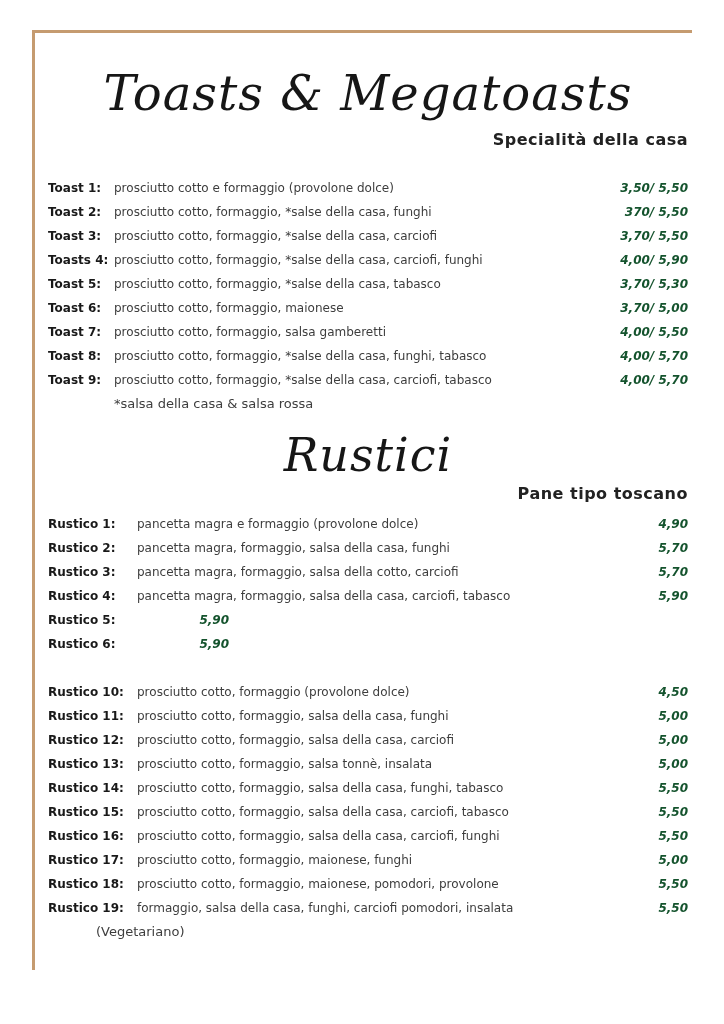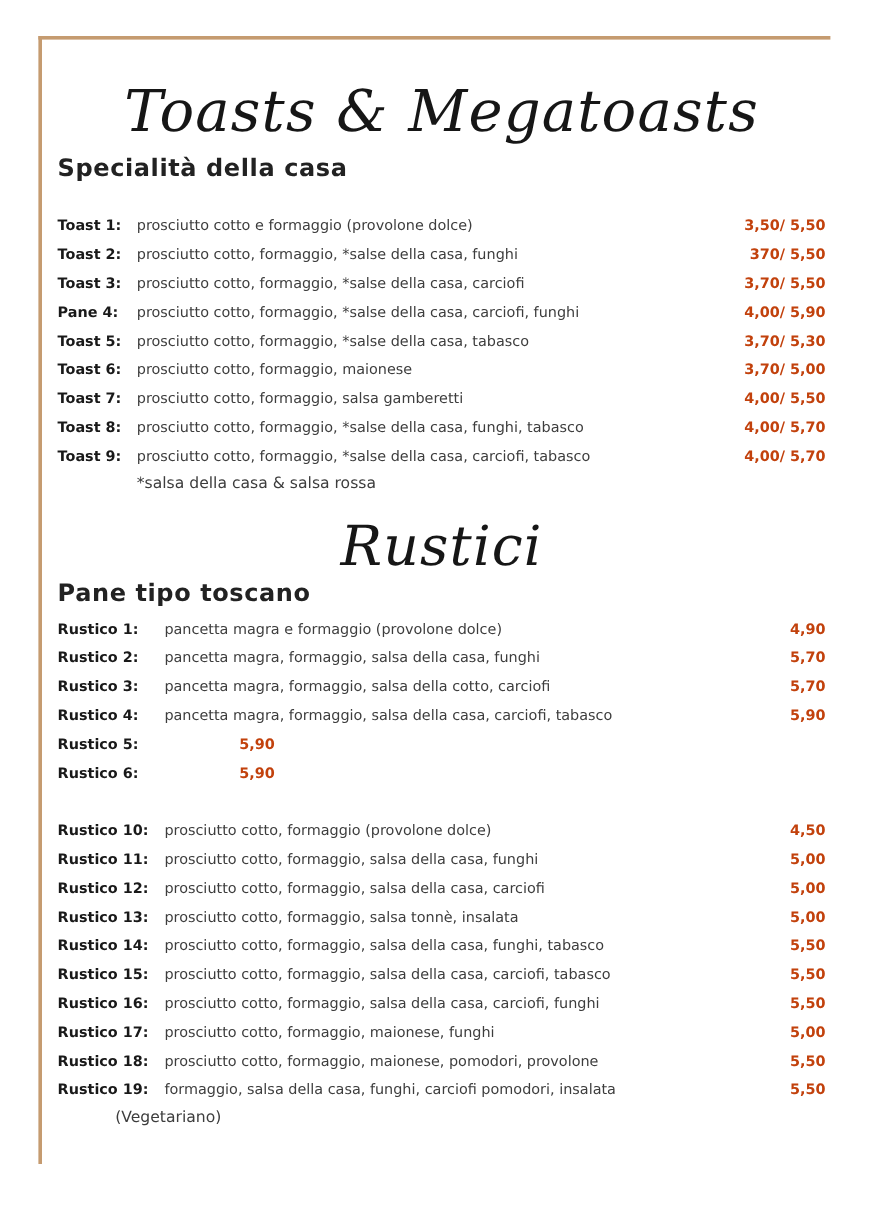--- a/index.html
+++ b/index.html
@@ -26,23 +26,23 @@
     font-family:cursive,"DejaVu Serif",serif;
     font-style:italic;
     font-weight:400;
     font-size:48px;
     line-height:74px;
     color:#161616;
     letter-spacing:1px;
   }
   .script-title.rustici{font-size:46px;line-height:58px;margin-top:10px;}
   .subtitle{
-    text-align:left;
+    text-align:right;
     font-weight:700;
-    font-size:20px;
+    font-size:16px;
     line-height:20px;
     color:#222222;
     letter-spacing:0.5px;
   }
   .subtitle.toasts-sub{margin-bottom:26px;}
   .subtitle.rustici-sub{margin-bottom:8px;}
   .row{
     display:flex;
     align-items:center;
     line-height:24px;
@@ -58,21 +58,22 @@
   .rustici-list .lbl{width:89px;}
   .desc{
     flex:1;
     color:#3d3d3d;
     white-space:nowrap;
   }
   .price{
     width:92px;
     text-align:right;
     font-weight:700;
-    color:#c2410c;
+    font-style:italic;
+    color:#14532d;
     white-space:nowrap;
     flex-shrink:0;
   }
   .footnote{
     margin-left:66px;
     font-size:13px;
     line-height:24px;
     color:#3d3d3d;
   }
   .cont-note{
@@ -103,21 +104,21 @@
       <span class="lbl">Toast 2:</span>
       <span class="desc">prosciutto cotto, formaggio, *salse della casa, funghi</span>
       <span class="price">370/ 5,50</span>
     </div>
     <div class="row">
       <span class="lbl">Toast 3:</span>
       <span class="desc">prosciutto cotto, formaggio, *salse della casa, carciofi</span>
       <span class="price">3,70/ 5,50</span>
     </div>
     <div class="row">
-      <span class="lbl">Pane 4:</span>
+      <span class="lbl">Toasts 4:</span>
       <span class="desc">prosciutto cotto, formaggio, *salse della casa, carciofi, funghi</span>
       <span class="price">4,00/ 5,90</span>
     </div>
     <div class="row">
       <span class="lbl">Toast 5:</span>
       <span class="desc">prosciutto cotto, formaggio, *salse della casa, tabasco</span>
       <span class="price">3,70/ 5,30</span>
     </div>
     <div class="row">
       <span class="lbl">Toast 6:</span>

